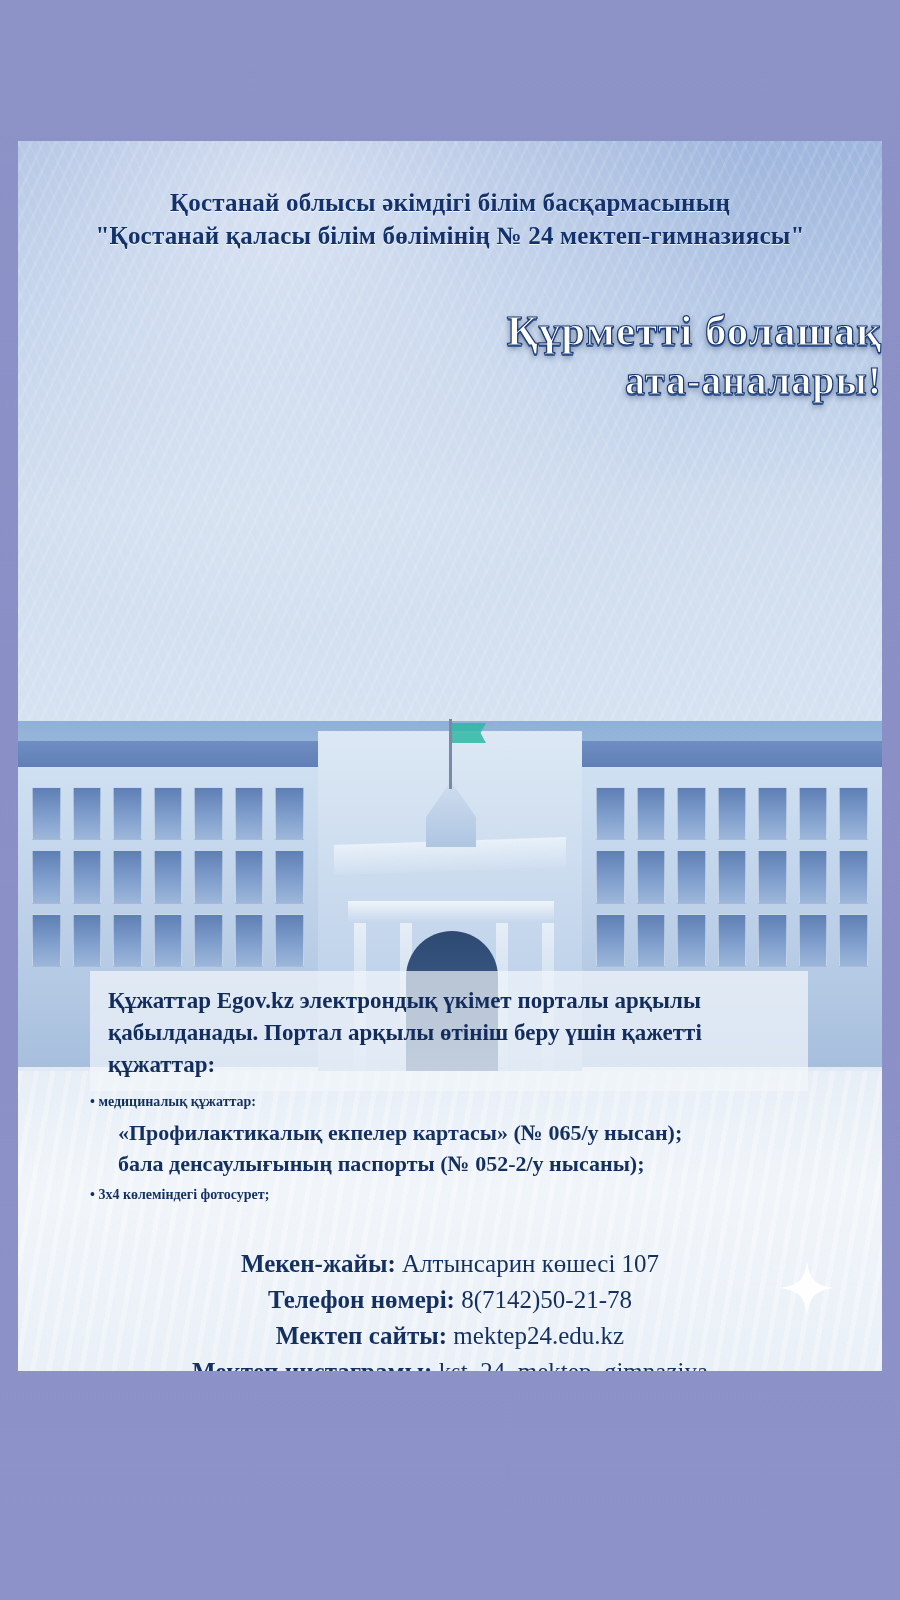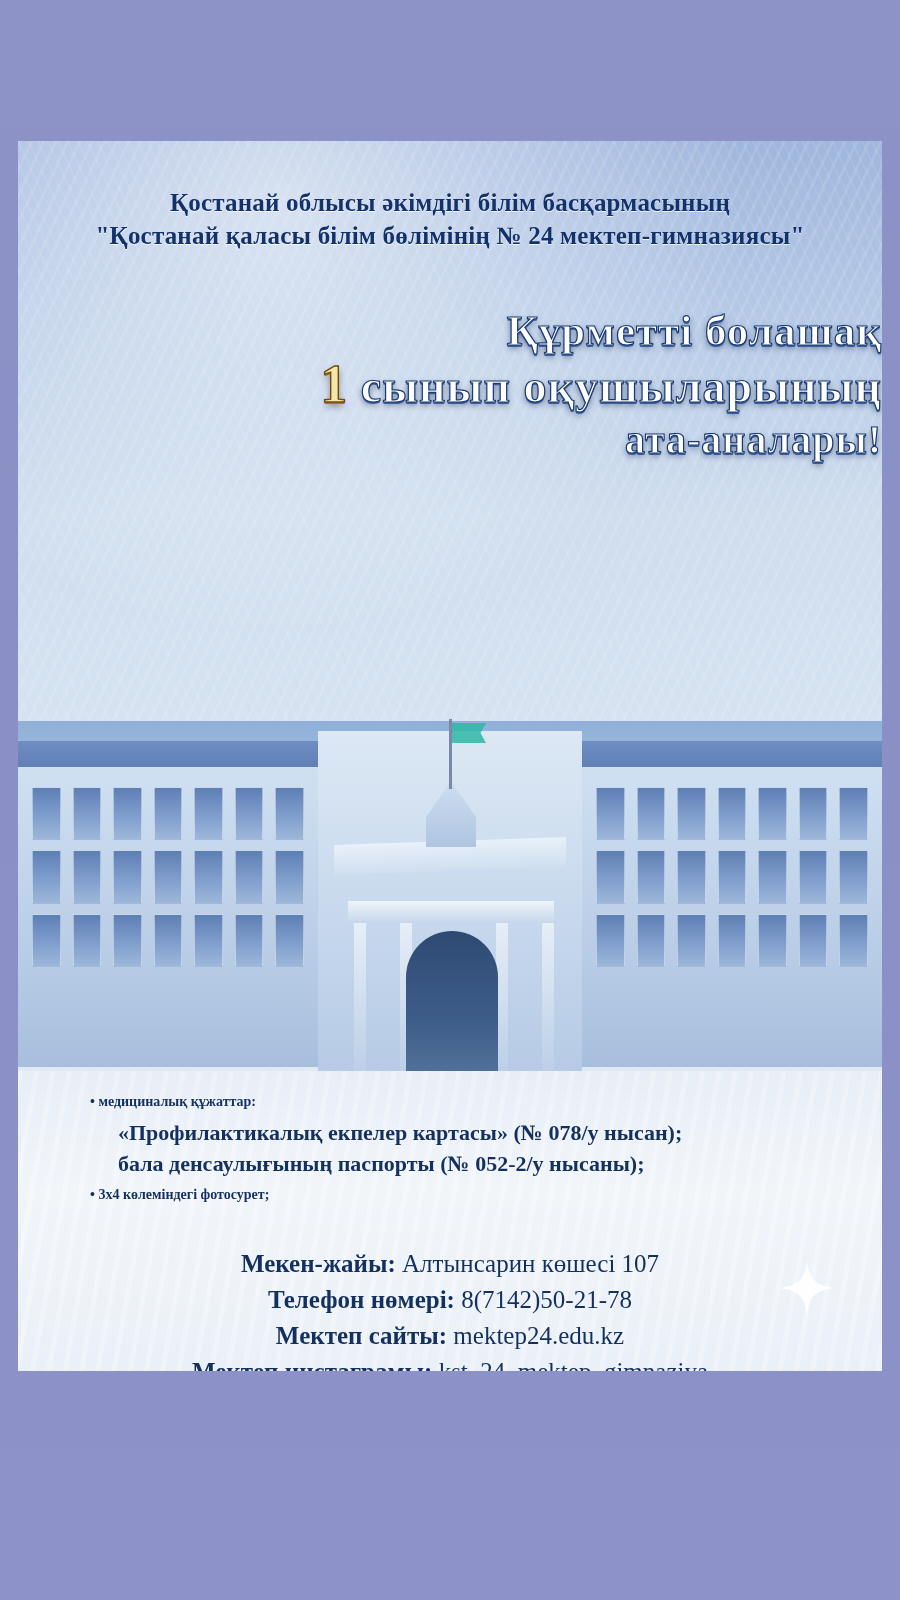--- a/index.html
+++ b/index.html
@@ -388,32 +388,31 @@
     <div class="entrance"></div>
     <div class="snow"></div>
 
     <div class="head-block">
       <div class="head-line">Қостанай облысы әкімдігі білім басқармасының</div>
       <div class="head-line">"Қостанай қаласы білім бөлімінің № 24 мектеп-гимназиясы"</div>
     </div>
 
     <div class="title-block">
       <div class="t1">Құрметті болашақ</div>
-      <div class="t2">
-        <span class="num">1</span>
-        <span>сынып оқушыларының</span>
-      </div>
       <div class="t3">ата-аналары!</div>
     </div>
 
 
+    <div class="egov">
+      <p>Құжаттар Egov.kz электрондық үкімет порталы арқылы қабылданады. Портал арқылы өтініш беру үшін қажетті құжаттар:</p>
+    </div>
 
     <div class="docs">
       <div class="bullet">• медициналық құжаттар:</div>
-      <div class="sub">«Профилактикалық екпелер картасы» (№ 078/у нысан);</div>
+      <div class="sub">«Профилактикалық екпелер картасы» (№ 065/у нысан);</div>
       <div class="sub">бала денсаулығының паспорты (№ 052-2/у нысаны);</div>
       <div class="bullet">• 3х4 көлеміндегі     фотосурет;</div>
     </div>
 
     <div class="contacts">
       <div>
         <span class="lab">Мекен-жайы:</span>
         <span>Алтынсарин көшесі 107</span>
       </div>
       <div>

